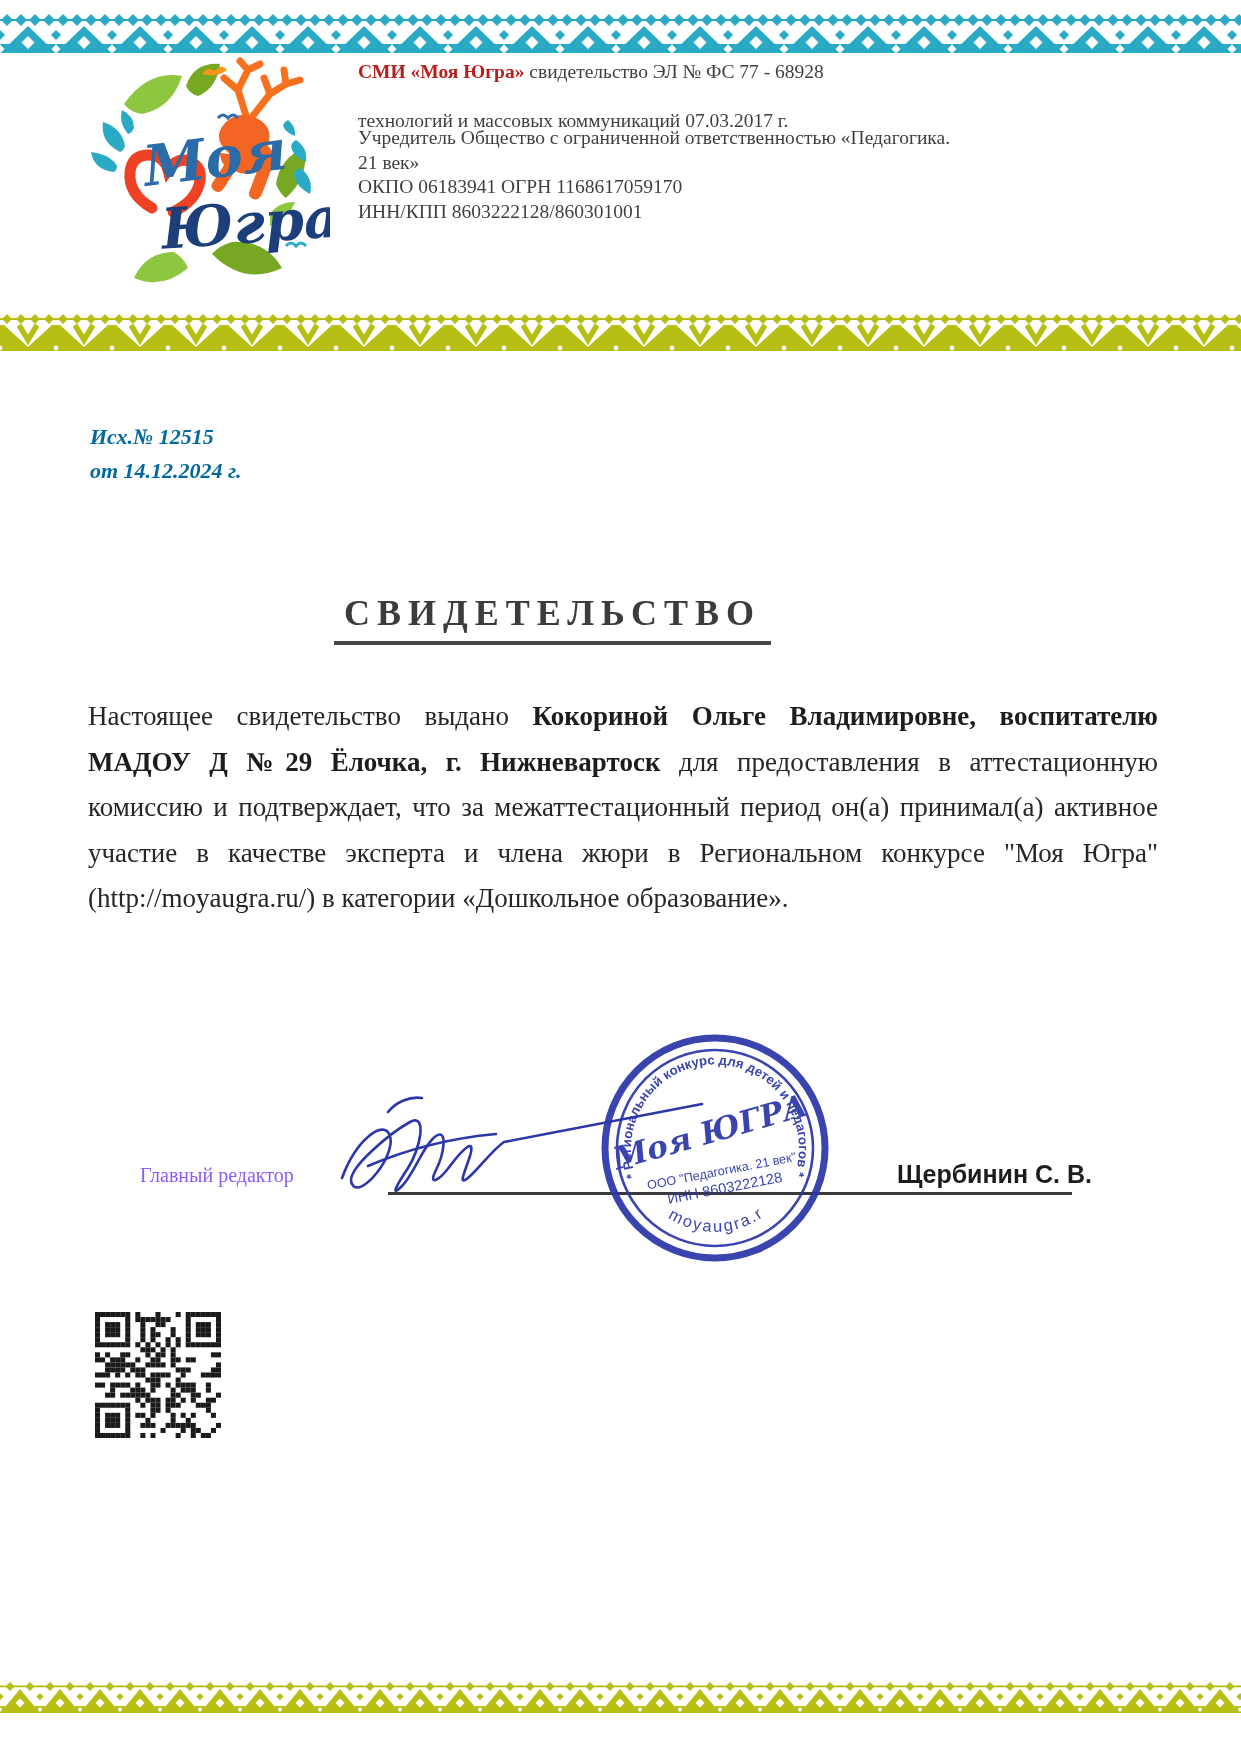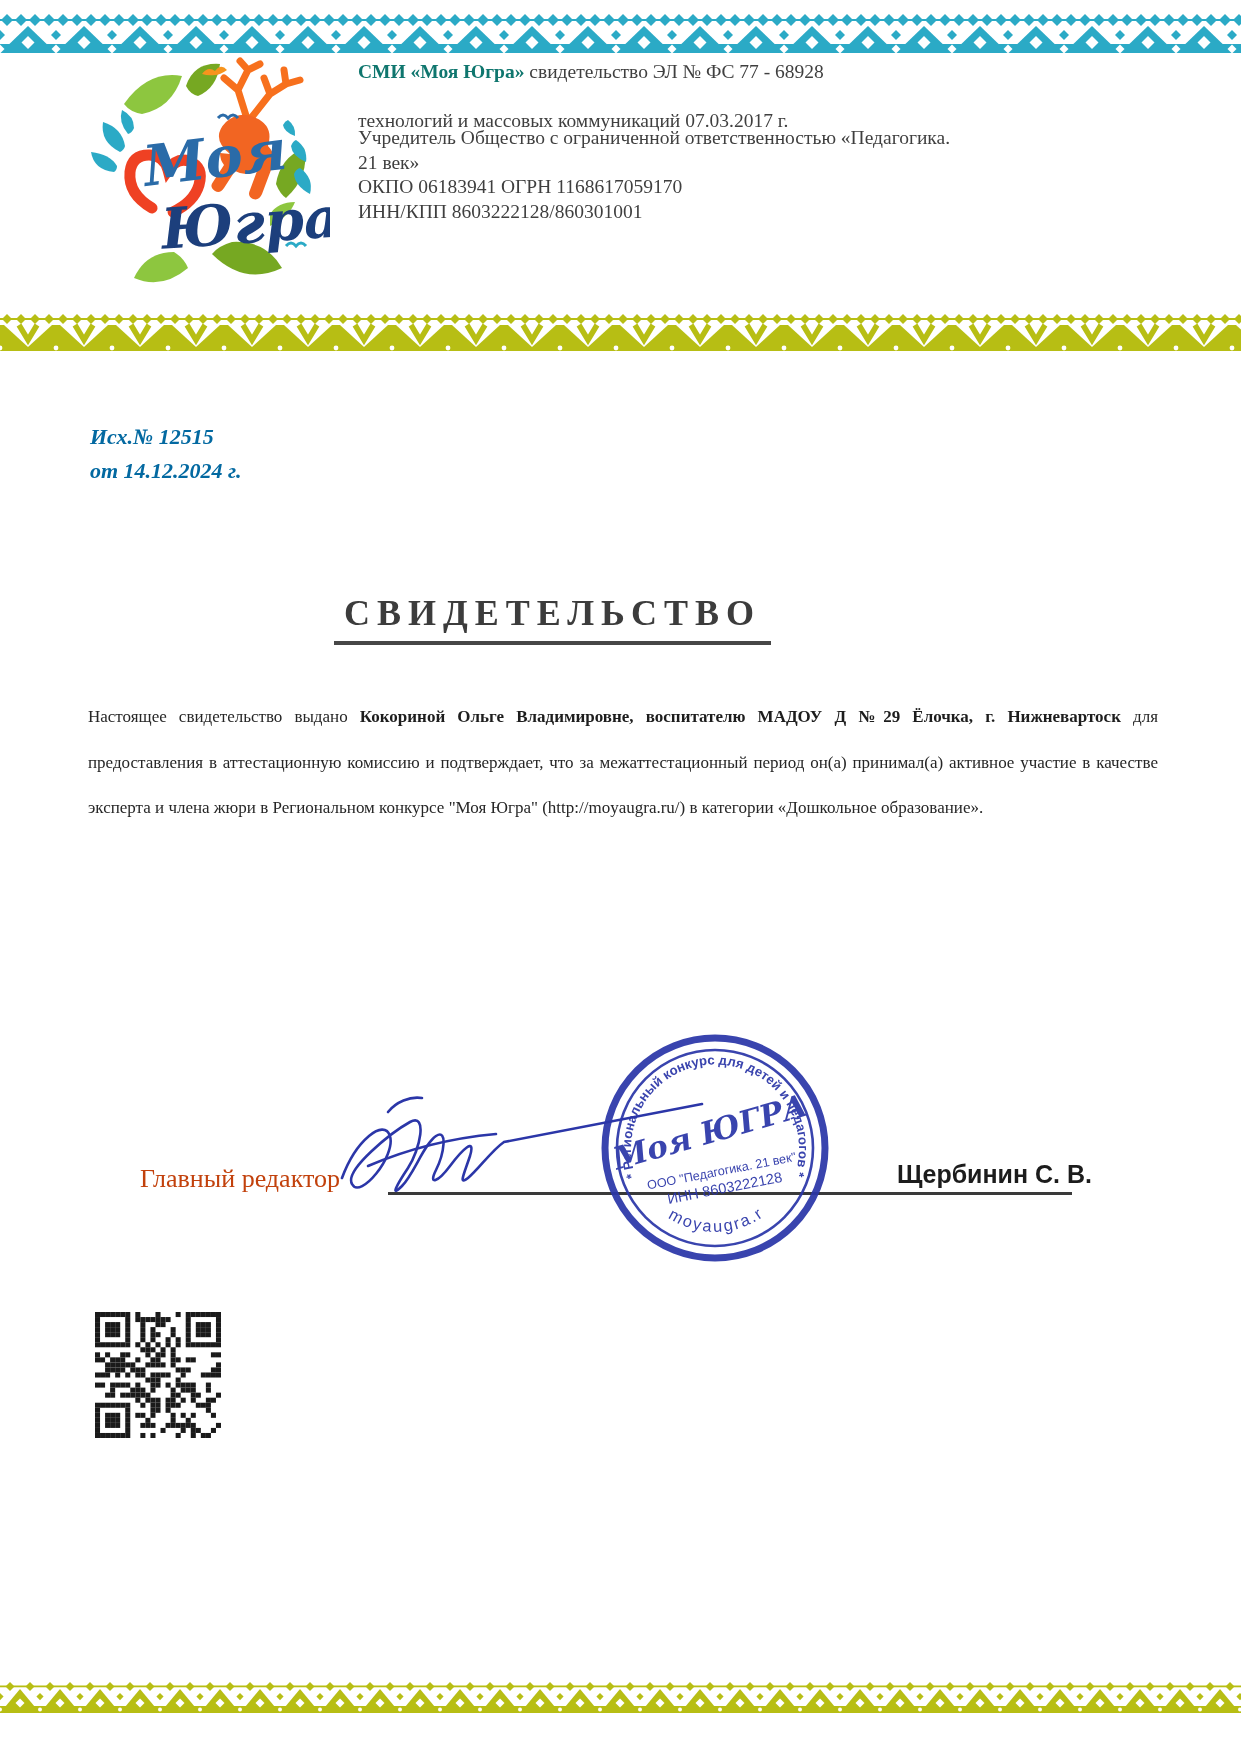--- a/index.html
+++ b/index.html
@@ -10,38 +10,38 @@
     font-family:"Liberation Serif", serif; color:#2b2b2b;
   }
   .abs { position:absolute; }
 
   
   .orn { position:absolute; left:0; display:block; }
 
   
   .hdr-block { position:absolute; left:358px; width:600px; color:#3f3f3f; }
   .hdr-para { font-size:19.5px; line-height:24.6px; }
-  .hdr-para b { color:#0f766e; }
+  .hdr-para b { color:#b91c1c; }
 
   
   .ref { position:absolute; left:90px; top:420px; font-size:22px; font-weight:bold;
          font-style:italic; line-height:34px; color:#0369a1; }
 
   
   .title-wrap { position:absolute; left:0; top:592px; width:1105px; text-align:center; }
   .title-text { display:inline-block; font-size:36px; font-weight:bold; letter-spacing:7px;
                 color:#3c3c3c; border-bottom:4px solid #474747; padding:0 10px 7px 10px; }
 
   
   .body-text { position:absolute; left:88px; top:694px; width:1070px;
-               font-size:17px; line-height:45.6px; text-align:justify; color:#262626; }
+               font-size:27px; line-height:45.6px; text-align:justify; color:#262626; }
   .body-text b { color:#1d1d1d; }
 
   
-  .sig-role { position:absolute; left:140px; top:1164px; font-size:26px; color:#c2410c; }
+  .sig-role { position:absolute; left:140px; top:1164px; font-size:20px; color:#8b5cf6; }
   .sig-line { position:absolute; left:388px; top:1192px; width:684px; height:3px; background:#3a3a3a; }
   .sig-name { position:absolute; left:897px; top:1160px; font-size:25px; color:#1c1c1c;
               font-family:"Liberation Sans", sans-serif;font-weight:bold; }
 
   .sig-scribble { position:absolute; left:330px; top:1078px; }
   .stamp { position:absolute; left:595px; top:1028px; opacity:0.93; }
   .qr { position:absolute; left:95px; top:1312px; }
 </style>
 </head>
 <body>

